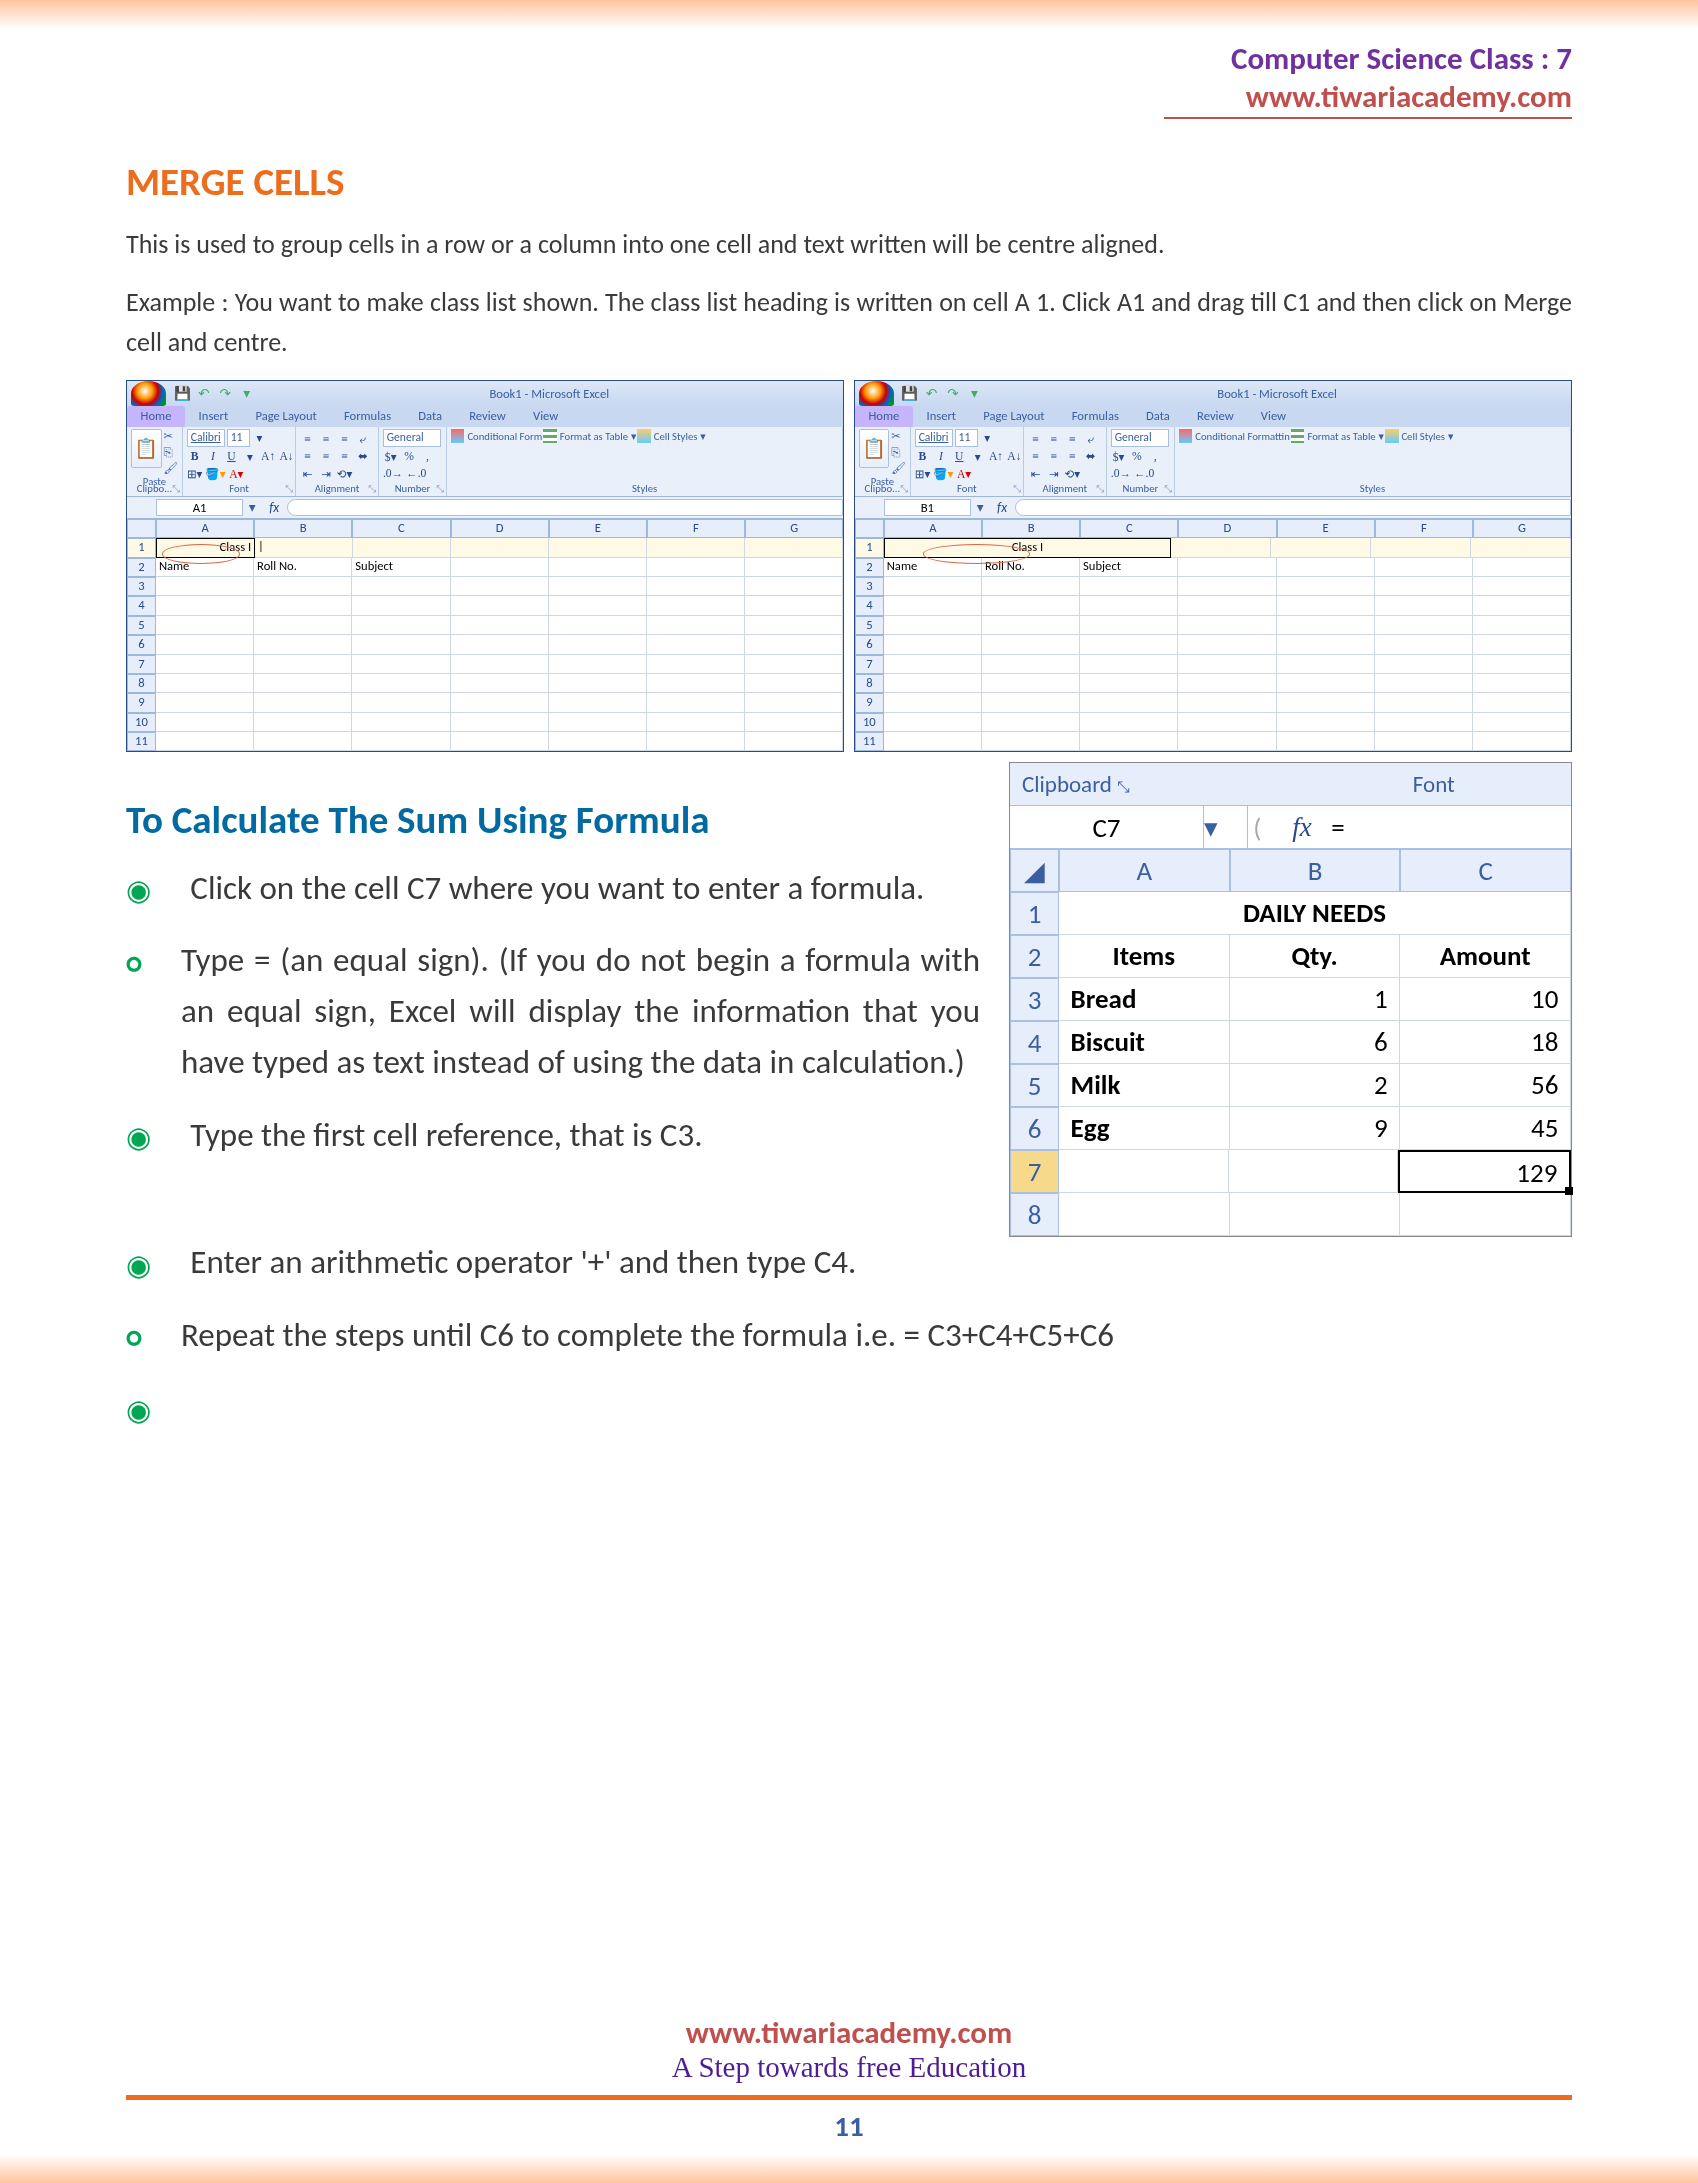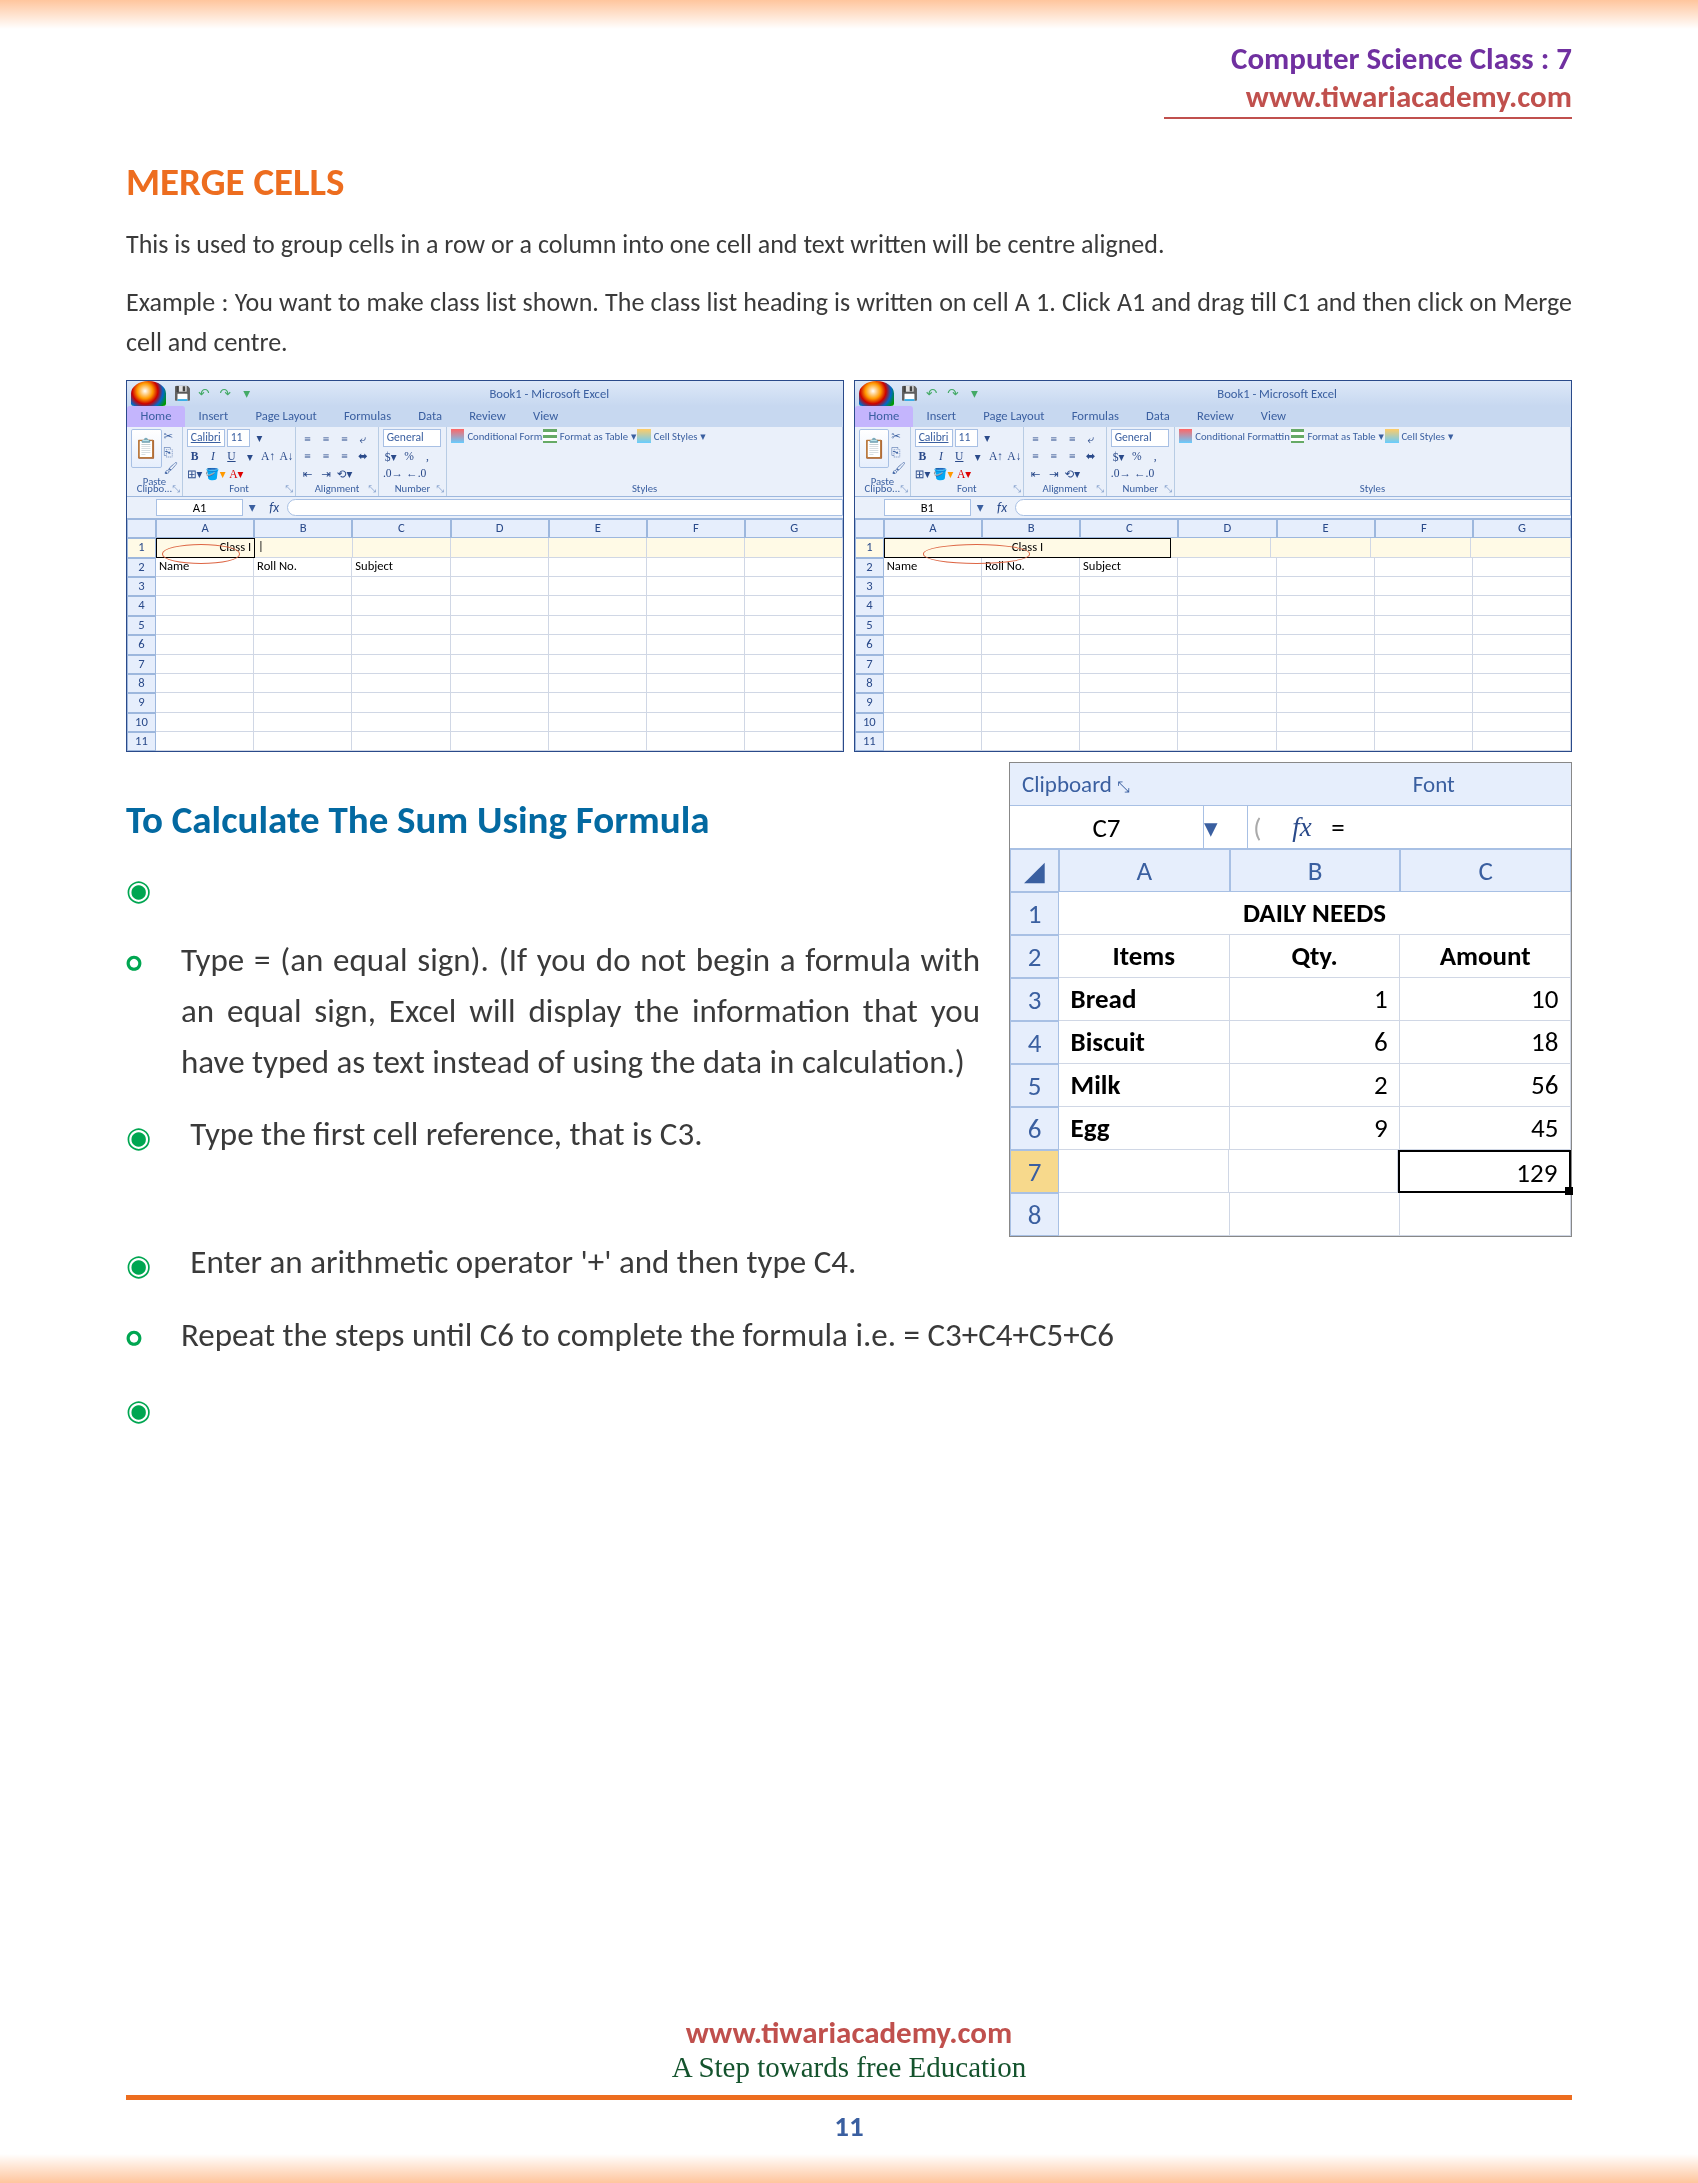--- a/index.html
+++ b/index.html
@@ -65,21 +65,21 @@
   .dn-grid-row { display: flex; height: 43px; }
   .dn-rh { width: 49px; background: #e6eefc; border: 1px solid #a8c0e4; text-align: center; line-height: 41px; color: #3a5fa0; }
   .dn-ch { flex: 1; background: #e6eefc; border: 1px solid #a8c0e4; text-align: center; line-height: 41px; color: #3a5fa0; }
   .dn-c { flex: 1; border-right: 1px solid #d0d7e5; border-bottom: 1px solid #d0d7e5; padding: 0 11.6px; line-height: 41px; }
   .dn-sel .dn-rh { background: #f7d98c; }
   .dn-sel-cell { border: 2.9px solid #000 !important; position: relative; }
   .dn-sel-cell::after { content: ""; position: absolute; right: -3.9px; bottom: -3.9px; width: 7.8px; height: 7.8px; background: #000; }
   .tr { text-align: right; } .tc { text-align: center; } .bold { font-weight: bold; }
   .footer { position: absolute; left: 0; right: 0; bottom: 39px; text-align: center; }
   .footer-url { color: #c0504d; font-weight: bold; font-size: 31px; }
-  .footer-tag { color: #14532d; font-size: 29px; font-family: 'Times New Roman'; }
+  .footer-tag { color: #4c1d95; font-size: 29px; font-family: 'Times New Roman'; }
   .footer-line { height: 4.9px; background: #ed6d1f; margin: 11.6px 126px 7.8px 126px; }
   .pagenum { color: #3a5fa0; font-weight: bold; font-size: 29px; }
   .bottom-gradient { position: absolute; bottom: 0; left: 0; right: 0; height: 29px; background: linear-gradient(to top, rgba(255,140,60,0.5), rgba(255,255,255,0)); }
   .merged3 { flex: 3 !important; text-align: center; }
   .merged3b { flex: 3 !important; text-align: center; font-weight: bold; }
 </style>
 </head>
 <body>
 
 <div class="top-gradient"></div>
@@ -562,20 +562,21 @@
       <div class="circ" style="top:163px;left:68px;width:107px"></div>
     </div>
   </div>
 
   <div class="sum-row">
     <div class="sum-text">
       <div class="h-sum">To Calculate The Sum Using Formula</div>
       <ul class="bullets">
         <li>
             <span class="bullet-icon"></span>
+            <span>Click on the cell C7 where you want to enter a formula.</span>
           </li>
         <li>
             <span class="bullet-icon empty"></span>
             <span>Type = (an equal sign). (If you do not begin a formula with an equal sign, Excel will display the information that you have typed as text instead of using the data in calculation.)</span>
           </li>
         <li>
             <span class="bullet-icon"></span>
             <span>Type the first cell reference, that is C3.</span>
           </li>
       </ul>

